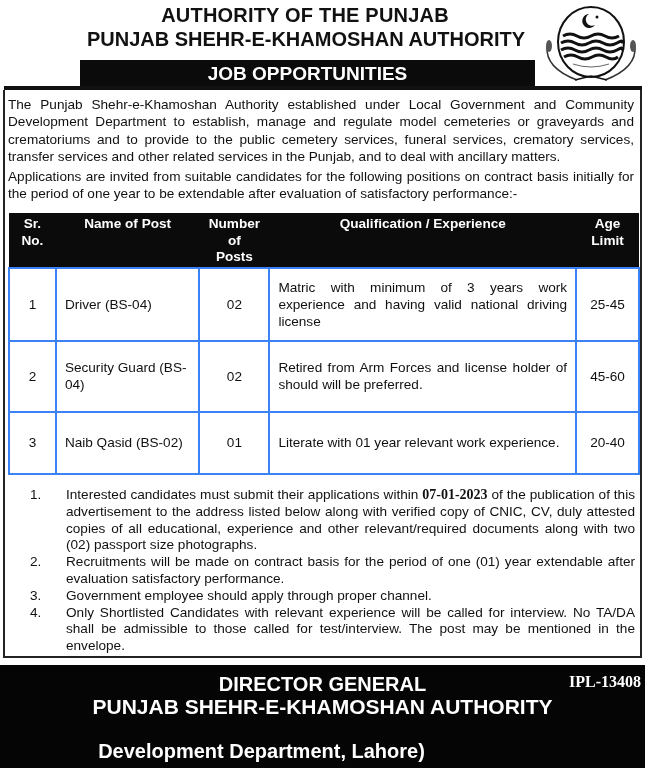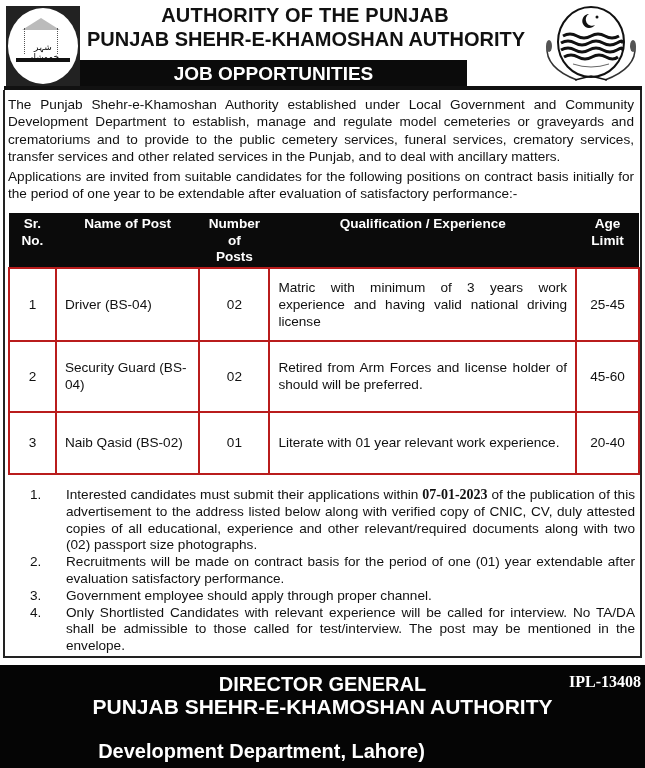--- a/index.html
+++ b/index.html
@@ -38,21 +38,21 @@
 
     .title-1 {
       position: absolute; left: 90px; top: 4px; width: 430px; text-align: center;
       font-size: 20px; font-weight: bold; letter-spacing: 0.2px;
     }
     .title-2 {
       position: absolute; left: 86px; top: 28px; width: 440px; text-align: center;
       font-size: 20px; font-weight: bold;
     }
     .job-bar {
-      position: absolute; left: 80px; top: 60px; width: 387px; height: 26px;
+      position: absolute; left: 80px; top: 60px; width: 455px; height: 26px;
       background: #0b0b0b; color: #fff; text-align: center;
       font-size: 19px; font-weight: bold; line-height: 27px;
     }
     .header-rule {
       position: absolute; left: 4px; top: 86px; width: 638px; height: 4px; background: #111;
     }
 
     .logo-right {
       position: absolute; left: 533px; top: 4px; width: 110px; height: 82px;
     }
@@ -76,21 +76,21 @@
     table.posts {
       position: absolute; left: 8px; top: 213px; width: 632px;
       border-collapse: collapse; font-size: 13.6px;
     }
     table.posts th {
       background: #0b0b0b; color: #fff; font-weight: bold; font-size: 13.6px;
       line-height: 16.5px; vertical-align: top; padding: 3px 4px 1px;
       text-align: center;
     }
     table.posts td {
-      border: 2px solid #b91c1c; vertical-align: middle; padding: 2px 8px;
+      border: 2px solid #3b82f6; vertical-align: middle; padding: 2px 8px;
       line-height: 17px; background: #fff;
     }
     .c-sr { width: 47px; text-align: center; }
     .c-name { width: 144px; }
     .c-num { width: 70px; text-align: center; }
     .c-qual { width: 308px; text-align: justify; }
     .c-age { width: 63px; text-align: center; }
     tr.r1 td { height: 73px; }
     tr.r2 td { height: 71px; }
     tr.r3 td { height: 62px; }
@@ -118,28 +118,20 @@
     .f2 { position: absolute; left: 0; width: 645px; top: 30px; font-size: 21px; font-weight: bold; }
     .f3 { position: absolute; left: 0; width: 645px; top: 55px; font-size: 16px; font-weight: bold; }
     .f4 { position: absolute; left: 0; width: 523px; top: 75px; font-size: 20px; font-weight: bold; }
   </style>
 </head>
 <body>
 
 <div class="page">
 
   <div class="header">
-    <div class="logo-left">
-      <div class="disc">
-        <div class="roof"></div>
-        <div class="house"></div>
-        <div class="urdu">شہر خموشاں</div>
-        <div class="base"></div>
-      </div>
-    </div>
 
     <div class="title-1">AUTHORITY OF THE PUNJAB</div>
     <div class="title-2">PUNJAB SHEHR-E-KHAMOSHAN AUTHORITY</div>
     <div class="job-bar">JOB OPPORTUNITIES</div>
 
     <div class="logo-right">
       <svg viewBox="0 0 110 82">
         <ellipse cx="58" cy="38" rx="33" ry="35" fill="#fff" stroke="#111" stroke-width="2"></ellipse>
         <path d="M56 10 a7 7 0 1 0 6 11 a5.5 5.5 0 1 1 -6 -11z" fill="#111"></path>
         <circle cx="64" cy="13" r="1.5" fill="#111"></circle>

